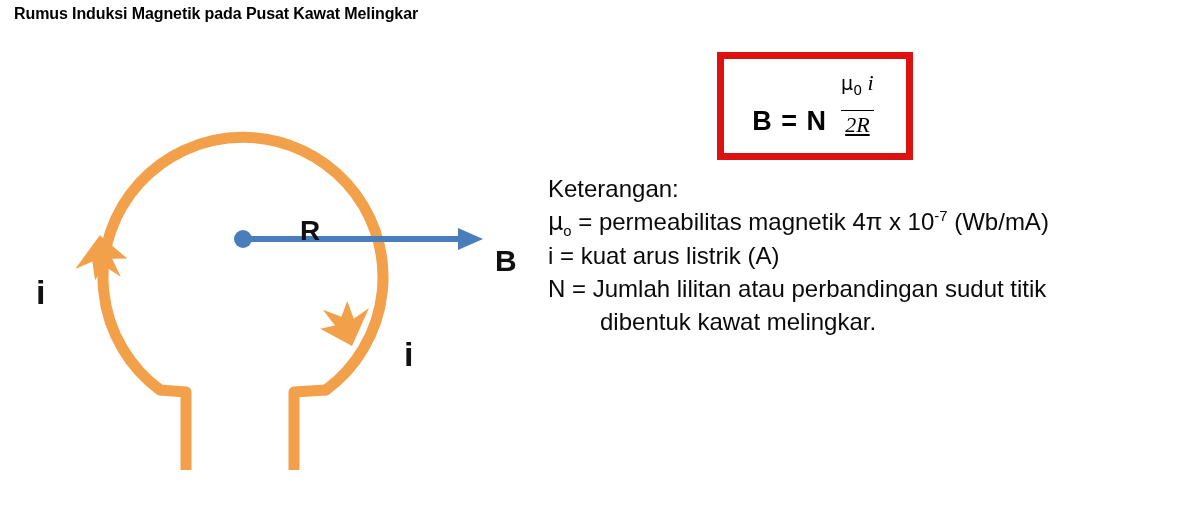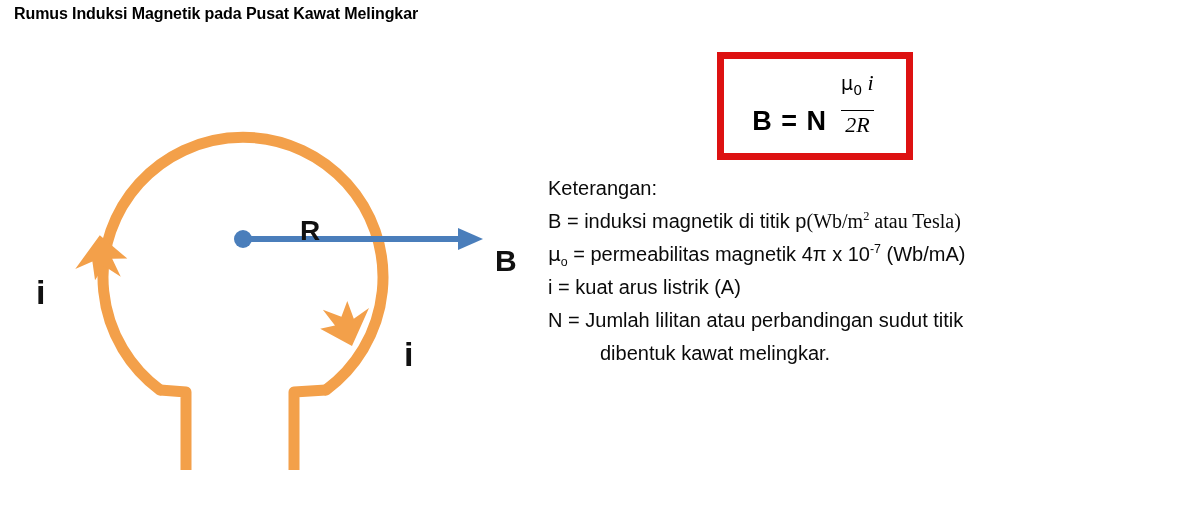--- a/index.html
+++ b/index.html
@@ -85,32 +85,33 @@
     line-height: 1.05;
   }
   .fraction .numer {
     padding: 0 4px 12px 4px;
     white-space: nowrap;
   }
   .fraction .denom {
     border-top: 1.6px solid #000;
     padding: 2px 4px 0 4px;
     white-space: nowrap;
+    text-decoration: underline;
   }
   .mu-sym { font-family: "DejaVu Sans", sans-serif; font-size: 19px; }
   .sub0   { font-size: 14px; vertical-align: sub; font-family: "DejaVu Sans", sans-serif; }
   .ital   { font-style: italic; font-family: "Liberation Serif", serif; }
 
   
   #keterangan {
     position: absolute;
     left: 548px;
     top: 172px;
     width: 652px;
-    font-size: 20px;
+    font-size: 24px;
     line-height: 33px;
     color: #0a0a0a;
     font-family: "Liberation Sans", sans-serif;
   }
   #keterangan .ket-line { white-space: nowrap; }
   #keterangan .indent-1 { padding-left: 52px; }
   #keterangan .serif { font-family: "Liberation Serif", serif; }
   #keterangan sup { font-size: 0.62em; vertical-align: super; line-height: 0; }
   #keterangan sub { font-size: 0.62em; vertical-align: sub;  line-height: 0; }
   .spell-underline {
@@ -179,25 +180,20 @@
       <span class="numer"><span class="mu-sym">μ</span><span class="sub0">0</span>&nbsp;<span class="ital">i</span></span>
       <span class="denom ital">2R</span>
     </span>
   </div>
 </div>
 
 <div id="keterangan">
 
   <div class="ket-line">Keterangan:</div>
 
-  <div class="ket-line">
-    <span>B</span>
-    <span>=</span>
-    <span>induksi magnetik di titik p</span><span class="serif">(Wb/m</span><sup class="serif">2</sup><span class="serif"> atau Tesla)</span>
-  </div>
 
   <div class="ket-line">
     <span class="greek">μ</span><sub>o</sub>
     <span>=</span>
     <span>permeabilitas magnetik 4π x 10</span><sup>-7</sup><span> (Wb/mA)</span>
   </div>
 
   <div class="ket-line">
     <span>i</span>
     <span>=</span>

